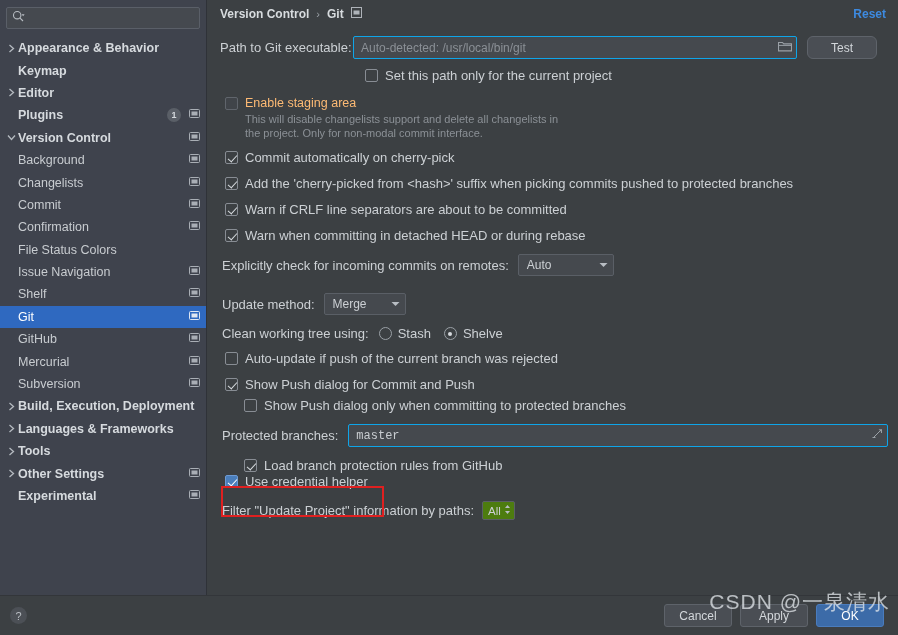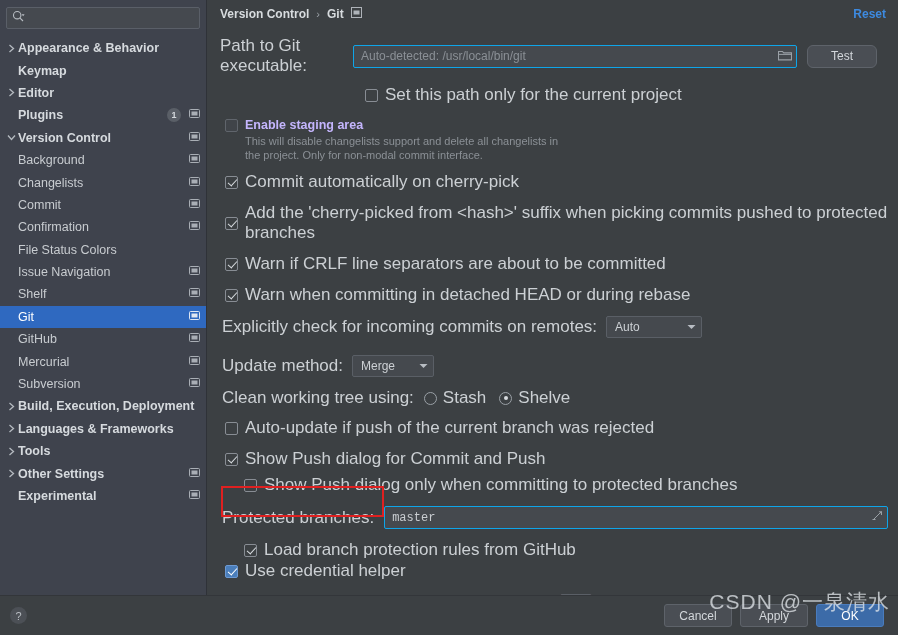--- a/index.html
+++ b/index.html
@@ -90,22 +90,22 @@
     margin-left: auto; color: #3d8ae0; font-size: 12px; font-weight: bold;
     cursor: pointer;
   }
   .content {
     flex: 1; overflow: hidden;
     padding: 8px 10px 0 13px;
     font-size: 12.5px; color: #ccd0d4;
   }
   .row { display: flex; align-items: center; }
 
-  .lbl-txt { color: #ccd0d4; font-size: 17px; }
-  .lbl-dim { color: #c4b5fd; font-size: 12.5px; font-weight: bold; }
+  .lbl-txt { color: #ccd0d4; font-size: 13px; }
+  .lbl-dim { color: #fdba74; font-size: 12.5px; }
 
   .text-field {
     flex: 1; height: 23px;
     background: #45494e;
     border: 1px solid #0ea5e9;
     border-radius: 2px;
     display: flex; align-items: center;
     padding: 0 4px 0 7px;
     min-width: 0;
   }
@@ -166,21 +166,21 @@
     display: inline-flex; align-items: center;
     padding: 0 5px 0 8px; color: #ccd0d4; font-size: 12px;
     cursor: pointer;
   }
   .dropdown .dval { white-space: nowrap; }
   .dropdown .caret {
     margin-left: auto; padding-left: 14px;
     display: flex; align-items: center;
   }
   .spinner-dd {
-    height: 19px; background: #7f1d1d;
+    height: 19px; background: #4d7c0f;
     border: 1px solid #5a5f66; border-radius: 2px;
     display: inline-flex; align-items: center;
     padding: 0 3px 0 5px; color: #ccd0d4; font-size: 11.5px;
     cursor: pointer; gap: 3px;
   }
   .highlight-box {
     position: absolute;
     border: 2px solid #e02020;
     pointer-events: none;
   }

